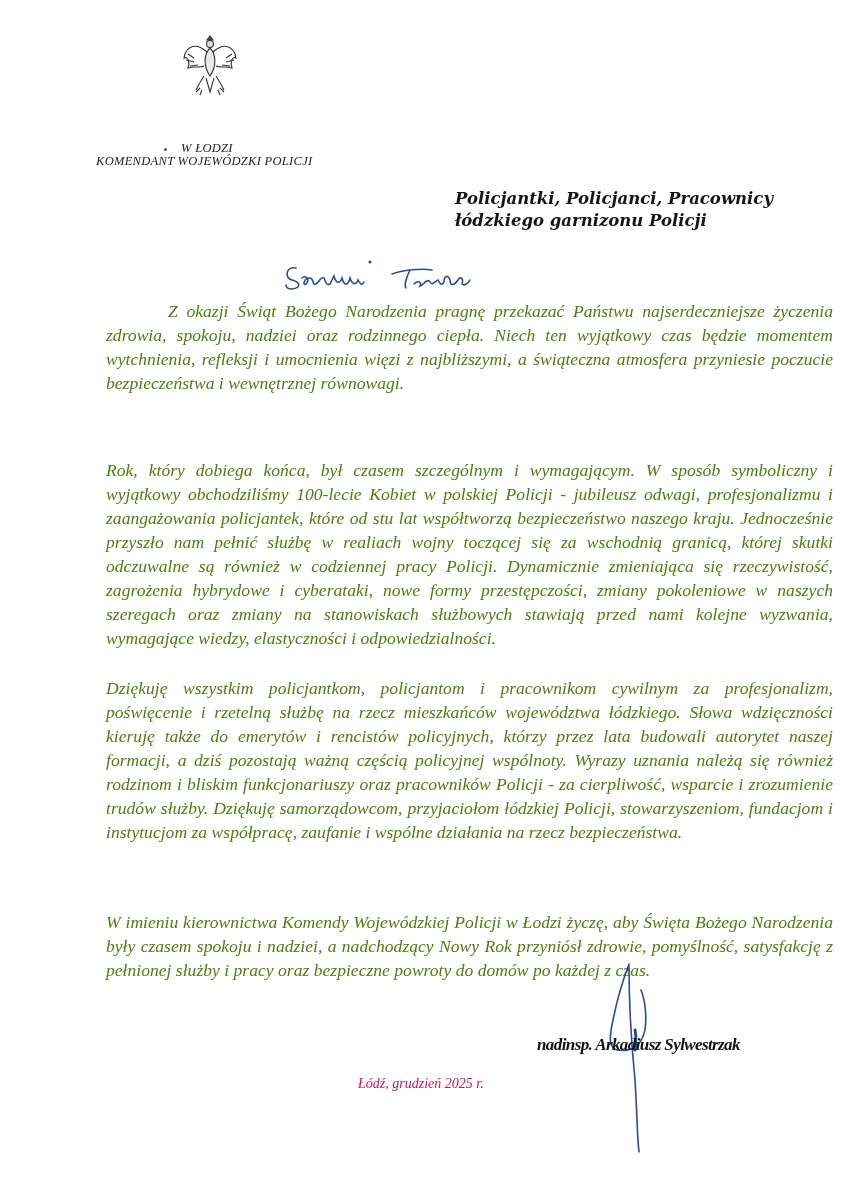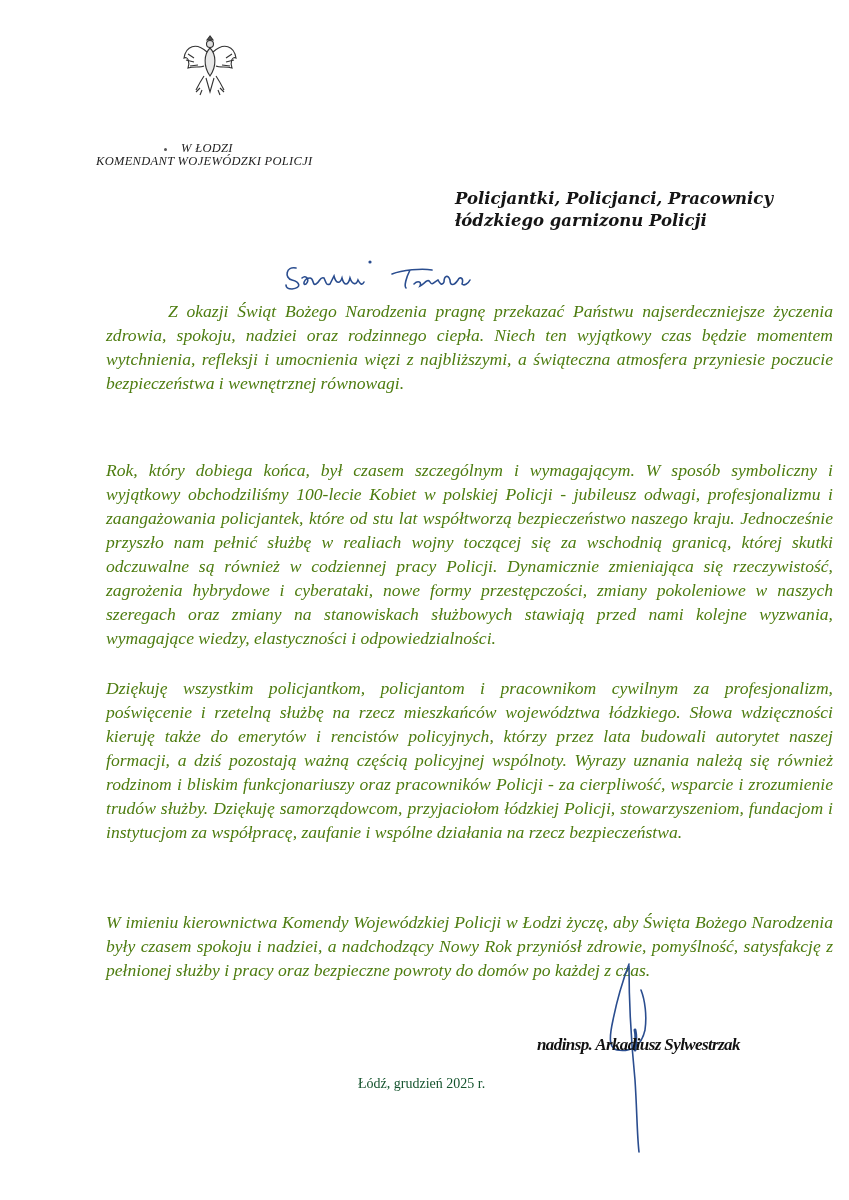--- a/index.html
+++ b/index.html
@@ -18,21 +18,21 @@
                    font-size: 22px; color: #2a4d8f; opacity: 0; }
   .para { position: absolute; left: 106px; width: 727px; font-family: "Liberation Serif", serif;
           font-style: italic; font-size: 17.6px; line-height: 24px; text-align: justify; color:#4d7c0f; margin:0; }
   .p1 { top: 299px; text-indent: 62px; }
   .p2 { top: 458px; }
   .p3 { top: 676px; font-family: Liberation Serif, serif; }
   .p4 { top: 910px; }
   .signer { position: absolute; left: 518px; top: 1035px; font-family: "Liberation Serif", serif;
             font-style: italic; font-weight: bold; font-size: 17px; letter-spacing: -0.6px; color:#111;margin-left:19px; }
   .place { position: absolute; left: 358px; top: 1076px; font-family: "Liberation Serif", serif;
-           font-size: 14px; color:#14532d; }
+           font-style: italic; font-size: 14px; color:#be185d; }
   .sig { position: absolute; left: 595px; top: 960px; width: 80px; height: 200px; }
 </style>
 </head>
 <body>
 
 <svg class="emblem" viewBox="0 0 60 66">
   <g fill="none" stroke="#333" stroke-width="1.1">
     <path d="M30 4 l-3 4 h6 z" fill="#555"></path>
     <circle cx="30" cy="12" r="3.5" fill="#ddd"></circle>
     <path d="M30 16 C24 22 23 34 30 44 C37 34 36 22 30 16 Z" fill="#e8e8e8"></path>

